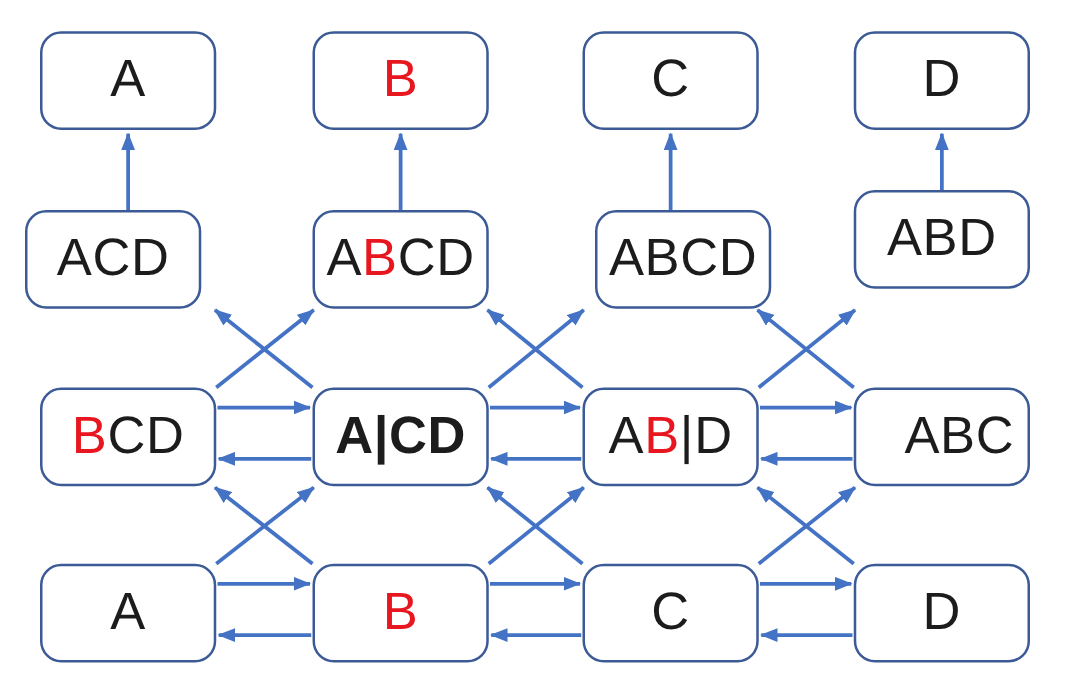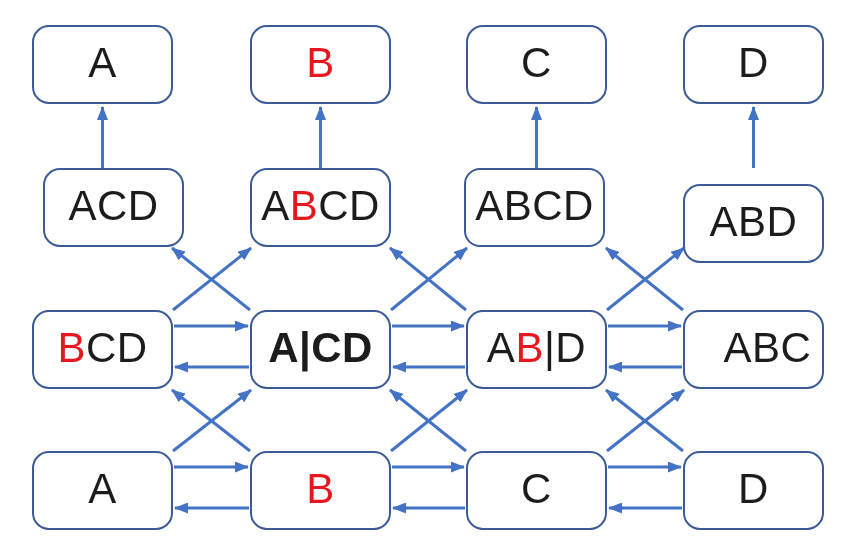--- a/index.html
+++ b/index.html
@@ -96,32 +96,32 @@
     </div>
     <div class="node" style="left: 250px; top: 25px;">
       <span class="seg hl">B</span>
     </div>
     <div class="node" style="left: 466px; top: 25px;">
       <span class="seg">C</span>
     </div>
     <div class="node" style="left: 683px; top: 25px;">
       <span class="seg">D</span>
     </div>
-    <div class="node" style="left: 43px; top: 168px;">
+    <div class="node" style="left: 20px; top: 168px;">
       <span class="seg">ACD</span>
     </div>
     <div class="node" style="left: 250px; top: 168px;">
       <span class="seg">A</span>
       <span class="seg hl">B</span>
       <span class="seg">CD</span>
     </div>
-    <div class="node" style="left: 464px; top: 168px; border-radius: 16px;">
+    <div class="node" style="left: 476px; top: 168px;">
       <span class="seg">ABCD</span>
     </div>
-    <div class="node" style="left: 683px; top: 184px;">
+    <div class="node" style="left: 683px; top: 152px;">
       <span class="seg">ABD</span>
     </div>
     <div class="node" style="left: 32px; top: 310px;">
       <span class="seg hl">B</span>
       <span class="seg">CD</span>
     </div>
     <div class="node" style="left: 250px; top: 310px; font-weight: bold;">
       <span class="seg">A|CD</span>
     </div>
     <div class="node" style="left: 466px; top: 310px;">

